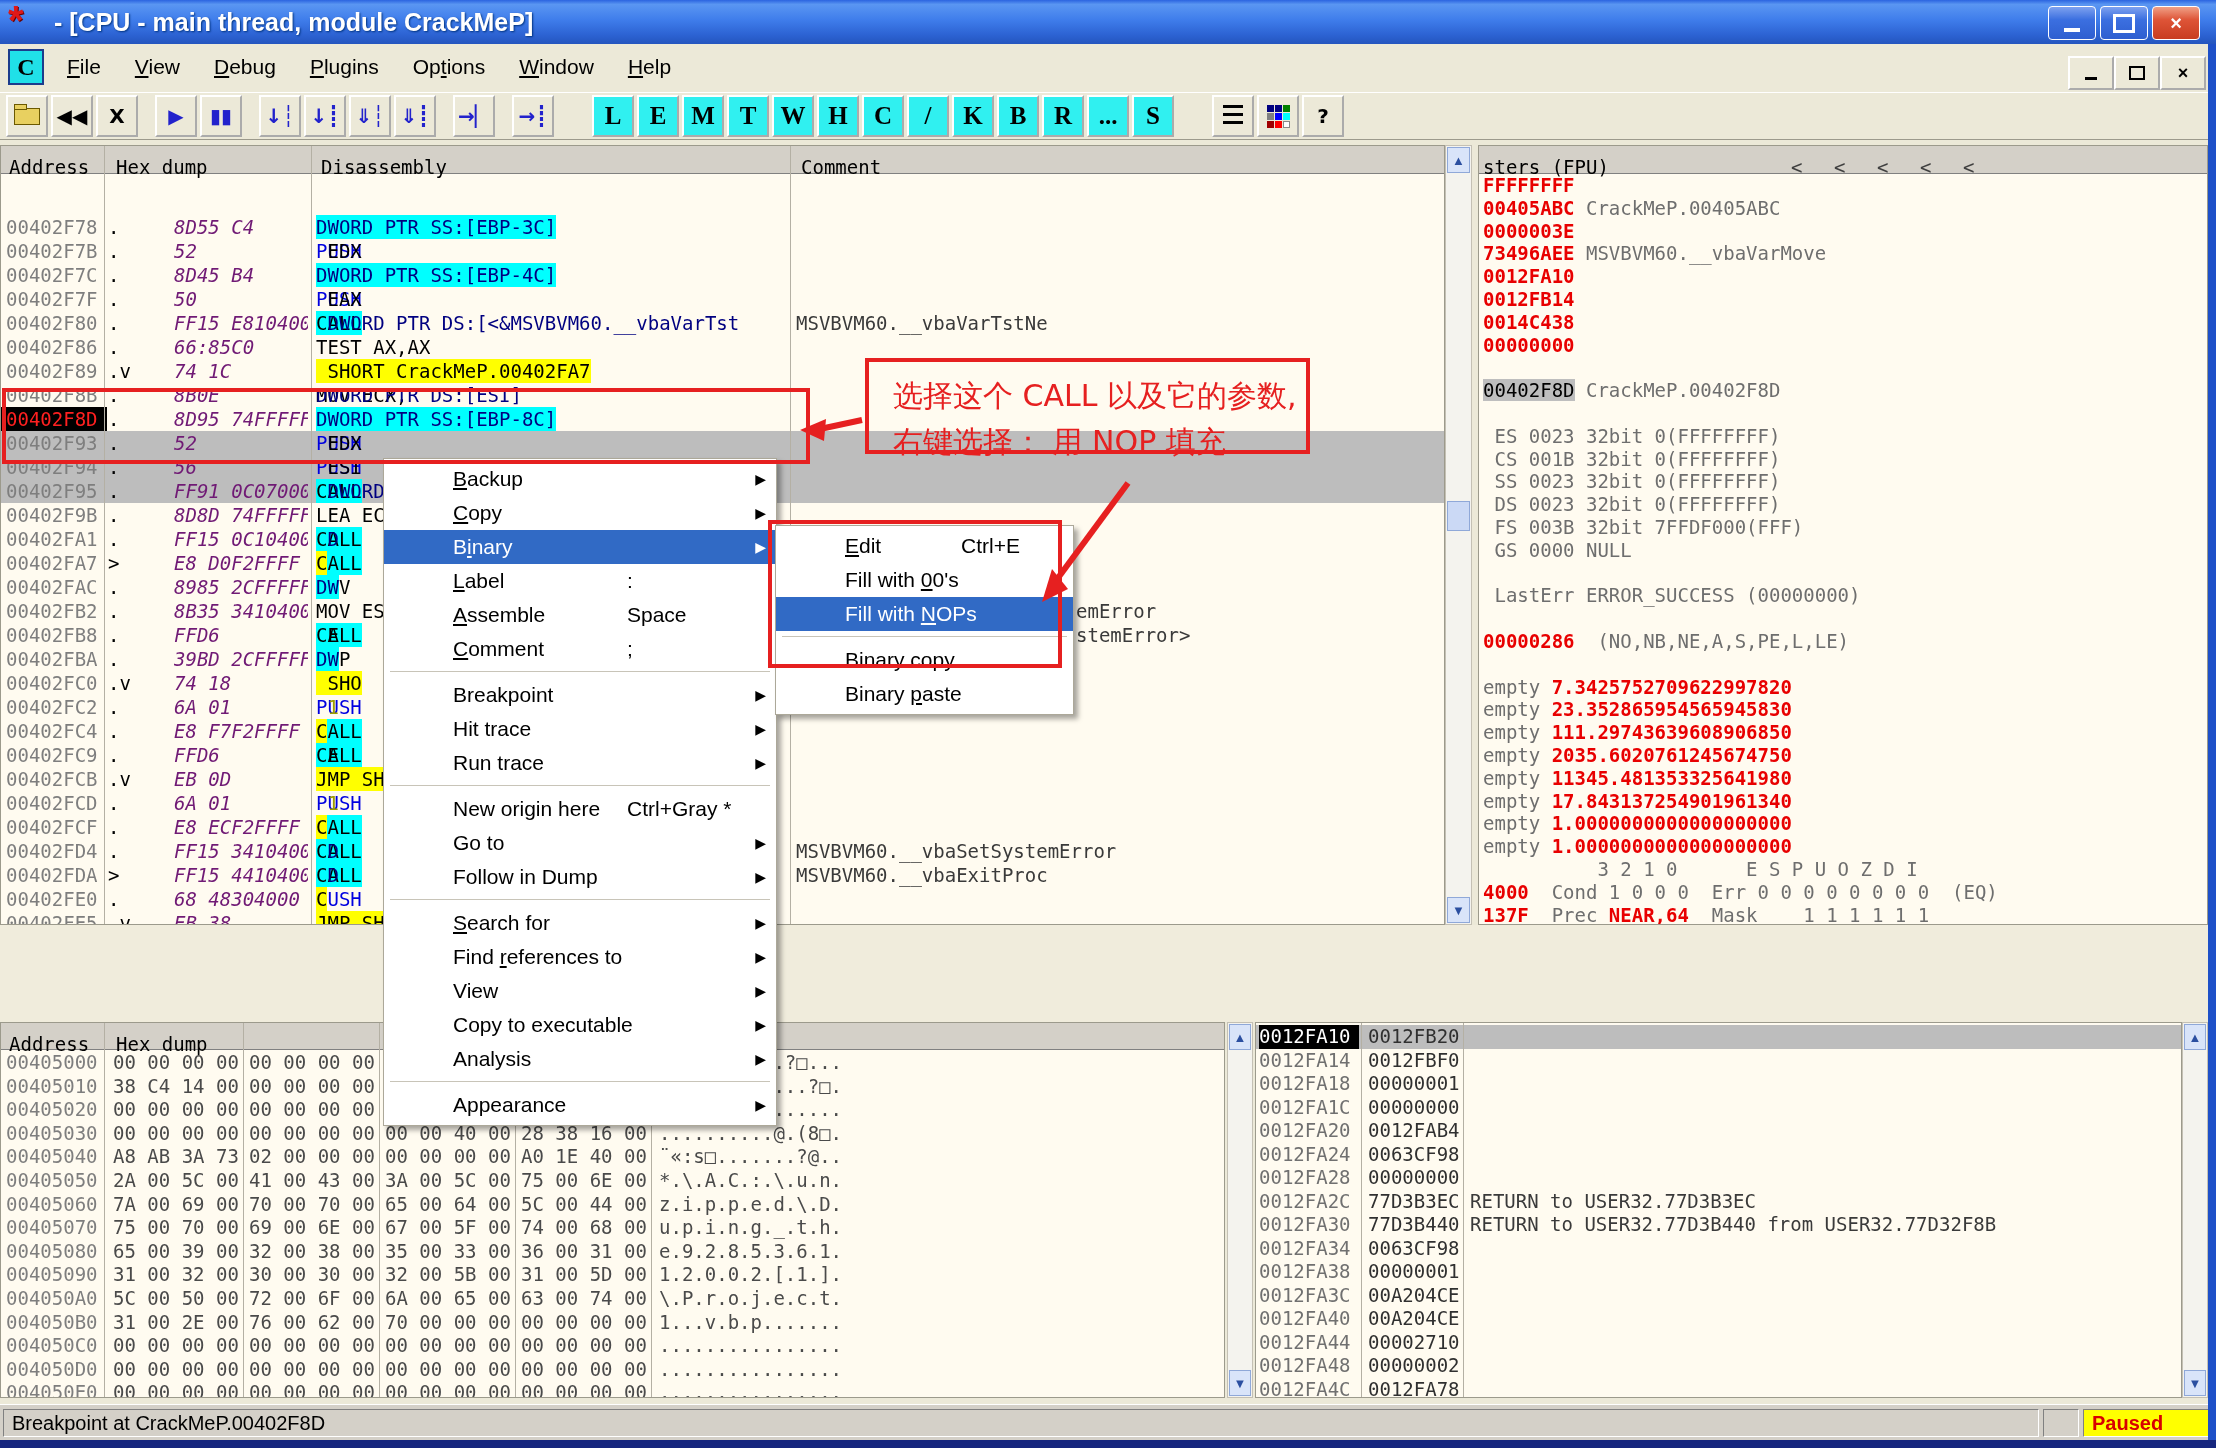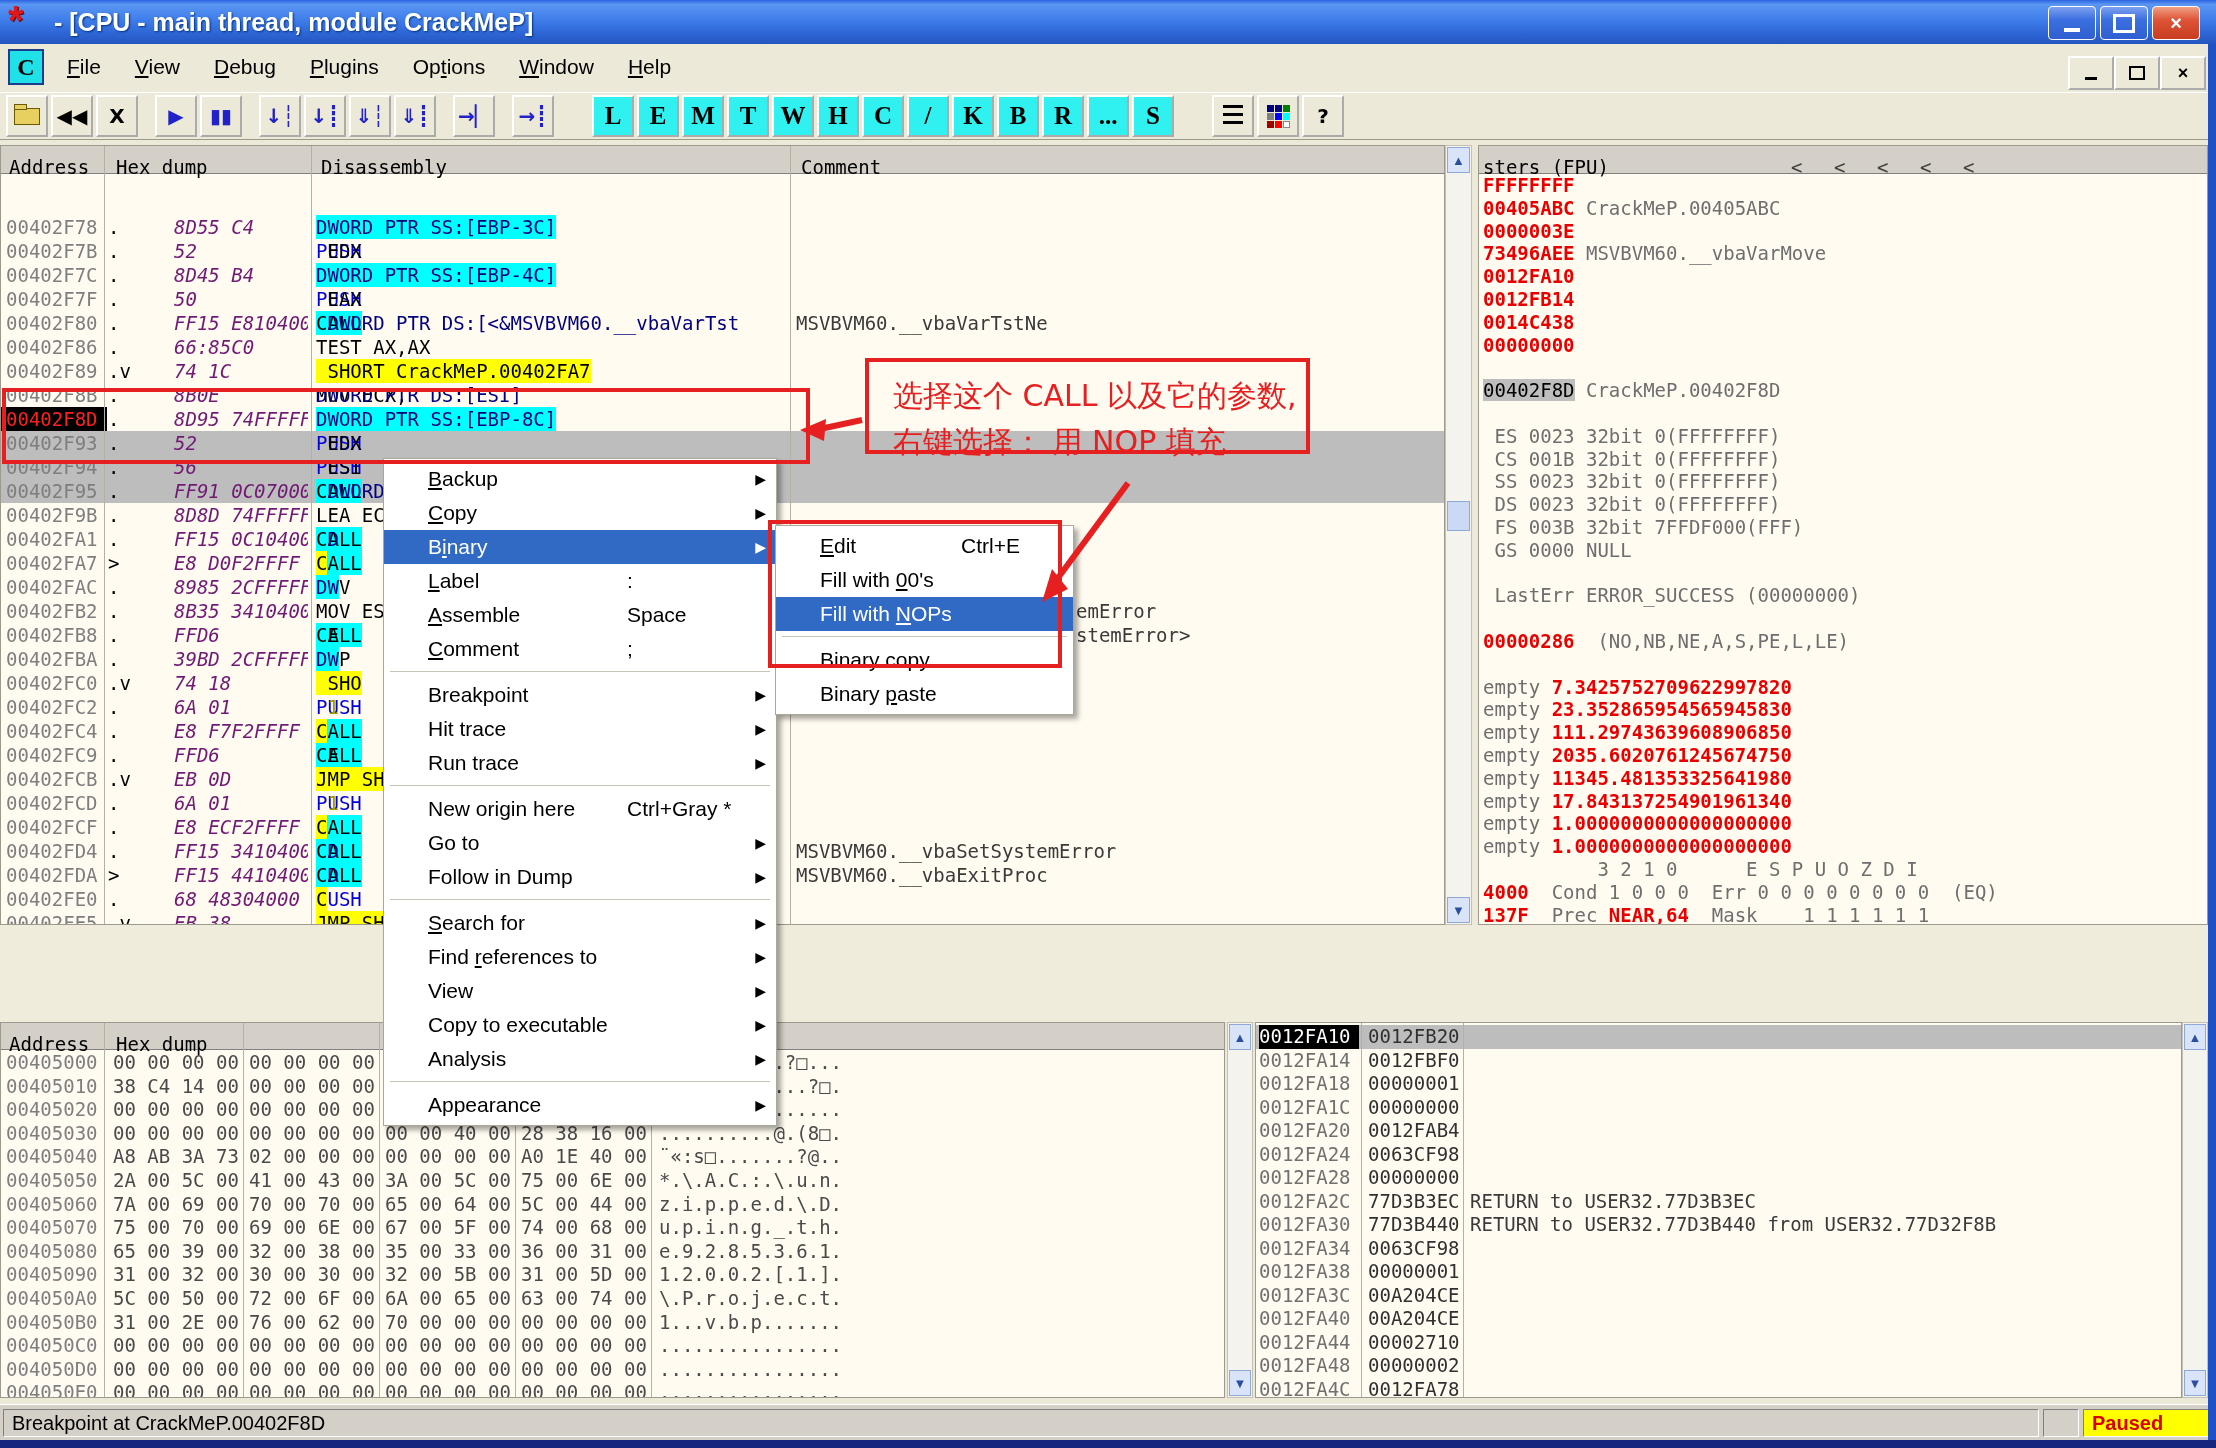--- a/index.html
+++ b/index.html
@@ -111,21 +111,21 @@
   .s-addr{left:3px;width:100px;color:#707070;}
   .srow.esp .s-addr{background:#000;color:#fff;}
   .s-val{left:112px;color:#303030;}
   .s-com{left:214px;color:#3A3A3A;}
 
   
   .menu{position:absolute;background:#FFFFFF;border:1px solid #ACA899;box-shadow:4px 4px 5px rgba(0,0,0,.35);
     padding:3px 0;z-index:40;}
   #ctxmenu{left:383px;top:458px;width:392px;}
   #submenu{left:775px;top:525px;width:297px;z-index:41;}
-  .mi{position:relative;height:34px;line-height:34px;padding-left:44px;font-size:21px;color:#000;box-sizing:border-box;}
+  .mi{position:relative;height:34px;line-height:34px;padding-left:69px;font-size:21px;color:#000;box-sizing:border-box;}
   .mi .u{text-decoration:underline;}
   .mi.sel{background:#316AC5;color:#fff;}
   .mi .sc{position:absolute;left:243px;top:0;}
   #submenu .mi .sc{left:185px;}
   .mi .ar{position:absolute;right:10px;top:0;font-size:14px;}
   .mi.sep{height:12px;padding:0;}
   .mi.sep:after{content:"";position:absolute;left:6px;right:6px;top:5px;height:0;
     border-top:1px solid #C8C4B8;border-bottom:1px solid #FFF;}
 
   

